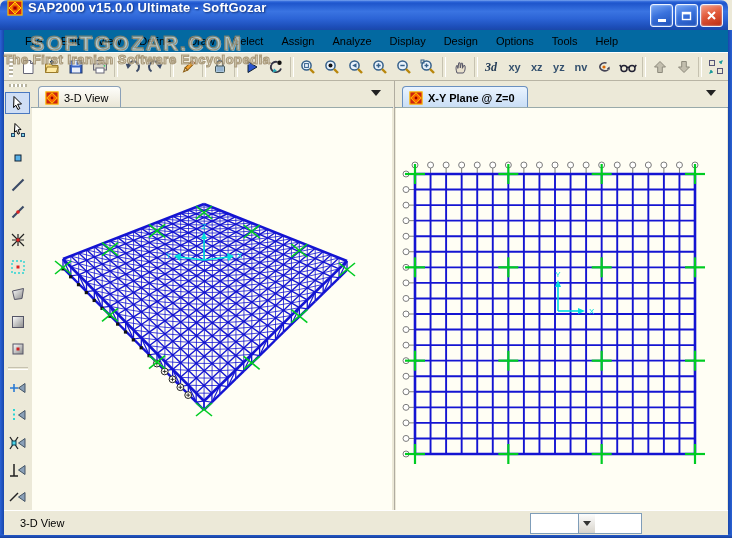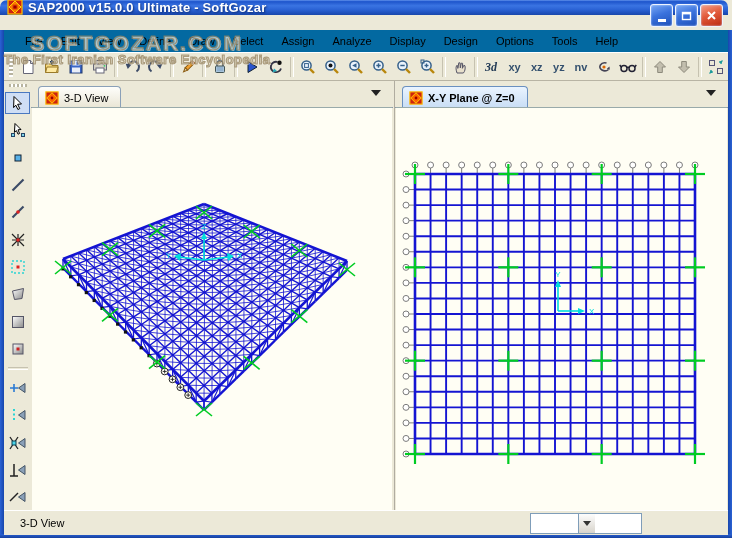--- a/index.html
+++ b/index.html
@@ -1,21 +1,21 @@
 <!DOCTYPE html>
 <html><head>
 <meta charset="utf-8">
 <style>
   html,body{margin:0;padding:0;background:#3a6ea5;}
   body{width:732px;height:538px;overflow:hidden;font-family:"Liberation Sans",sans-serif;}
   .window{position:absolute;left:0;top:0;width:732px;height:538px;background:#ece9d8;}
   
-  .titlebar{position:absolute;left:0;top:0;right:4px;height:15px;
+  .titlebar{position:absolute;left:0;top:0;right:4px;height:30px;
     background:linear-gradient(180deg,#7ba6f0 0%,#2a63d8 6%,#1f56cc 12%,#3a74e2 38%,#2c64d6 62%,#1d4fba 88%,#1a47aa 100%);
-    border-radius:7px 7px 0 0;display:flex;align-items:flex-end;}
+    border-radius:7px 7px 0 0;display:flex;align-items:flex-start;}
   .titlebar .app-icon{margin:0 5px 0 7px;width:16px;height:16px;}
   .title-text{color:#fff;font-size:13px;font-weight:bold;text-shadow:1px 1px 2px #10307a;letter-spacing:.2px;}
   .winbtns{position:absolute;right:5px;top:4px;display:flex;gap:2px;}
   .wbtn{width:21px;height:21px;border-radius:3px;border:1px solid #eef4ff;display:flex;align-items:center;justify-content:center;
     background:linear-gradient(160deg,#79a8f5 0%,#3a72dd 45%,#1e50b8 100%);box-shadow:inset 0 0 2px #cfe0ff;}
   .wbtn.close{background:linear-gradient(160deg,#f5a088 0%,#e25b3c 45%,#bb2a10 100%);}
   .min-glyph{width:8px;height:3px;background:#fff;margin-top:9px;}
   
   .b-left,.b-right{position:absolute;top:30px;bottom:0;width:4px;background:linear-gradient(90deg,#2a62d4,#1746ac);}
   .b-left{left:0}.b-right{right:0;background:linear-gradient(90deg,#1746ac,#2a62d4);}

